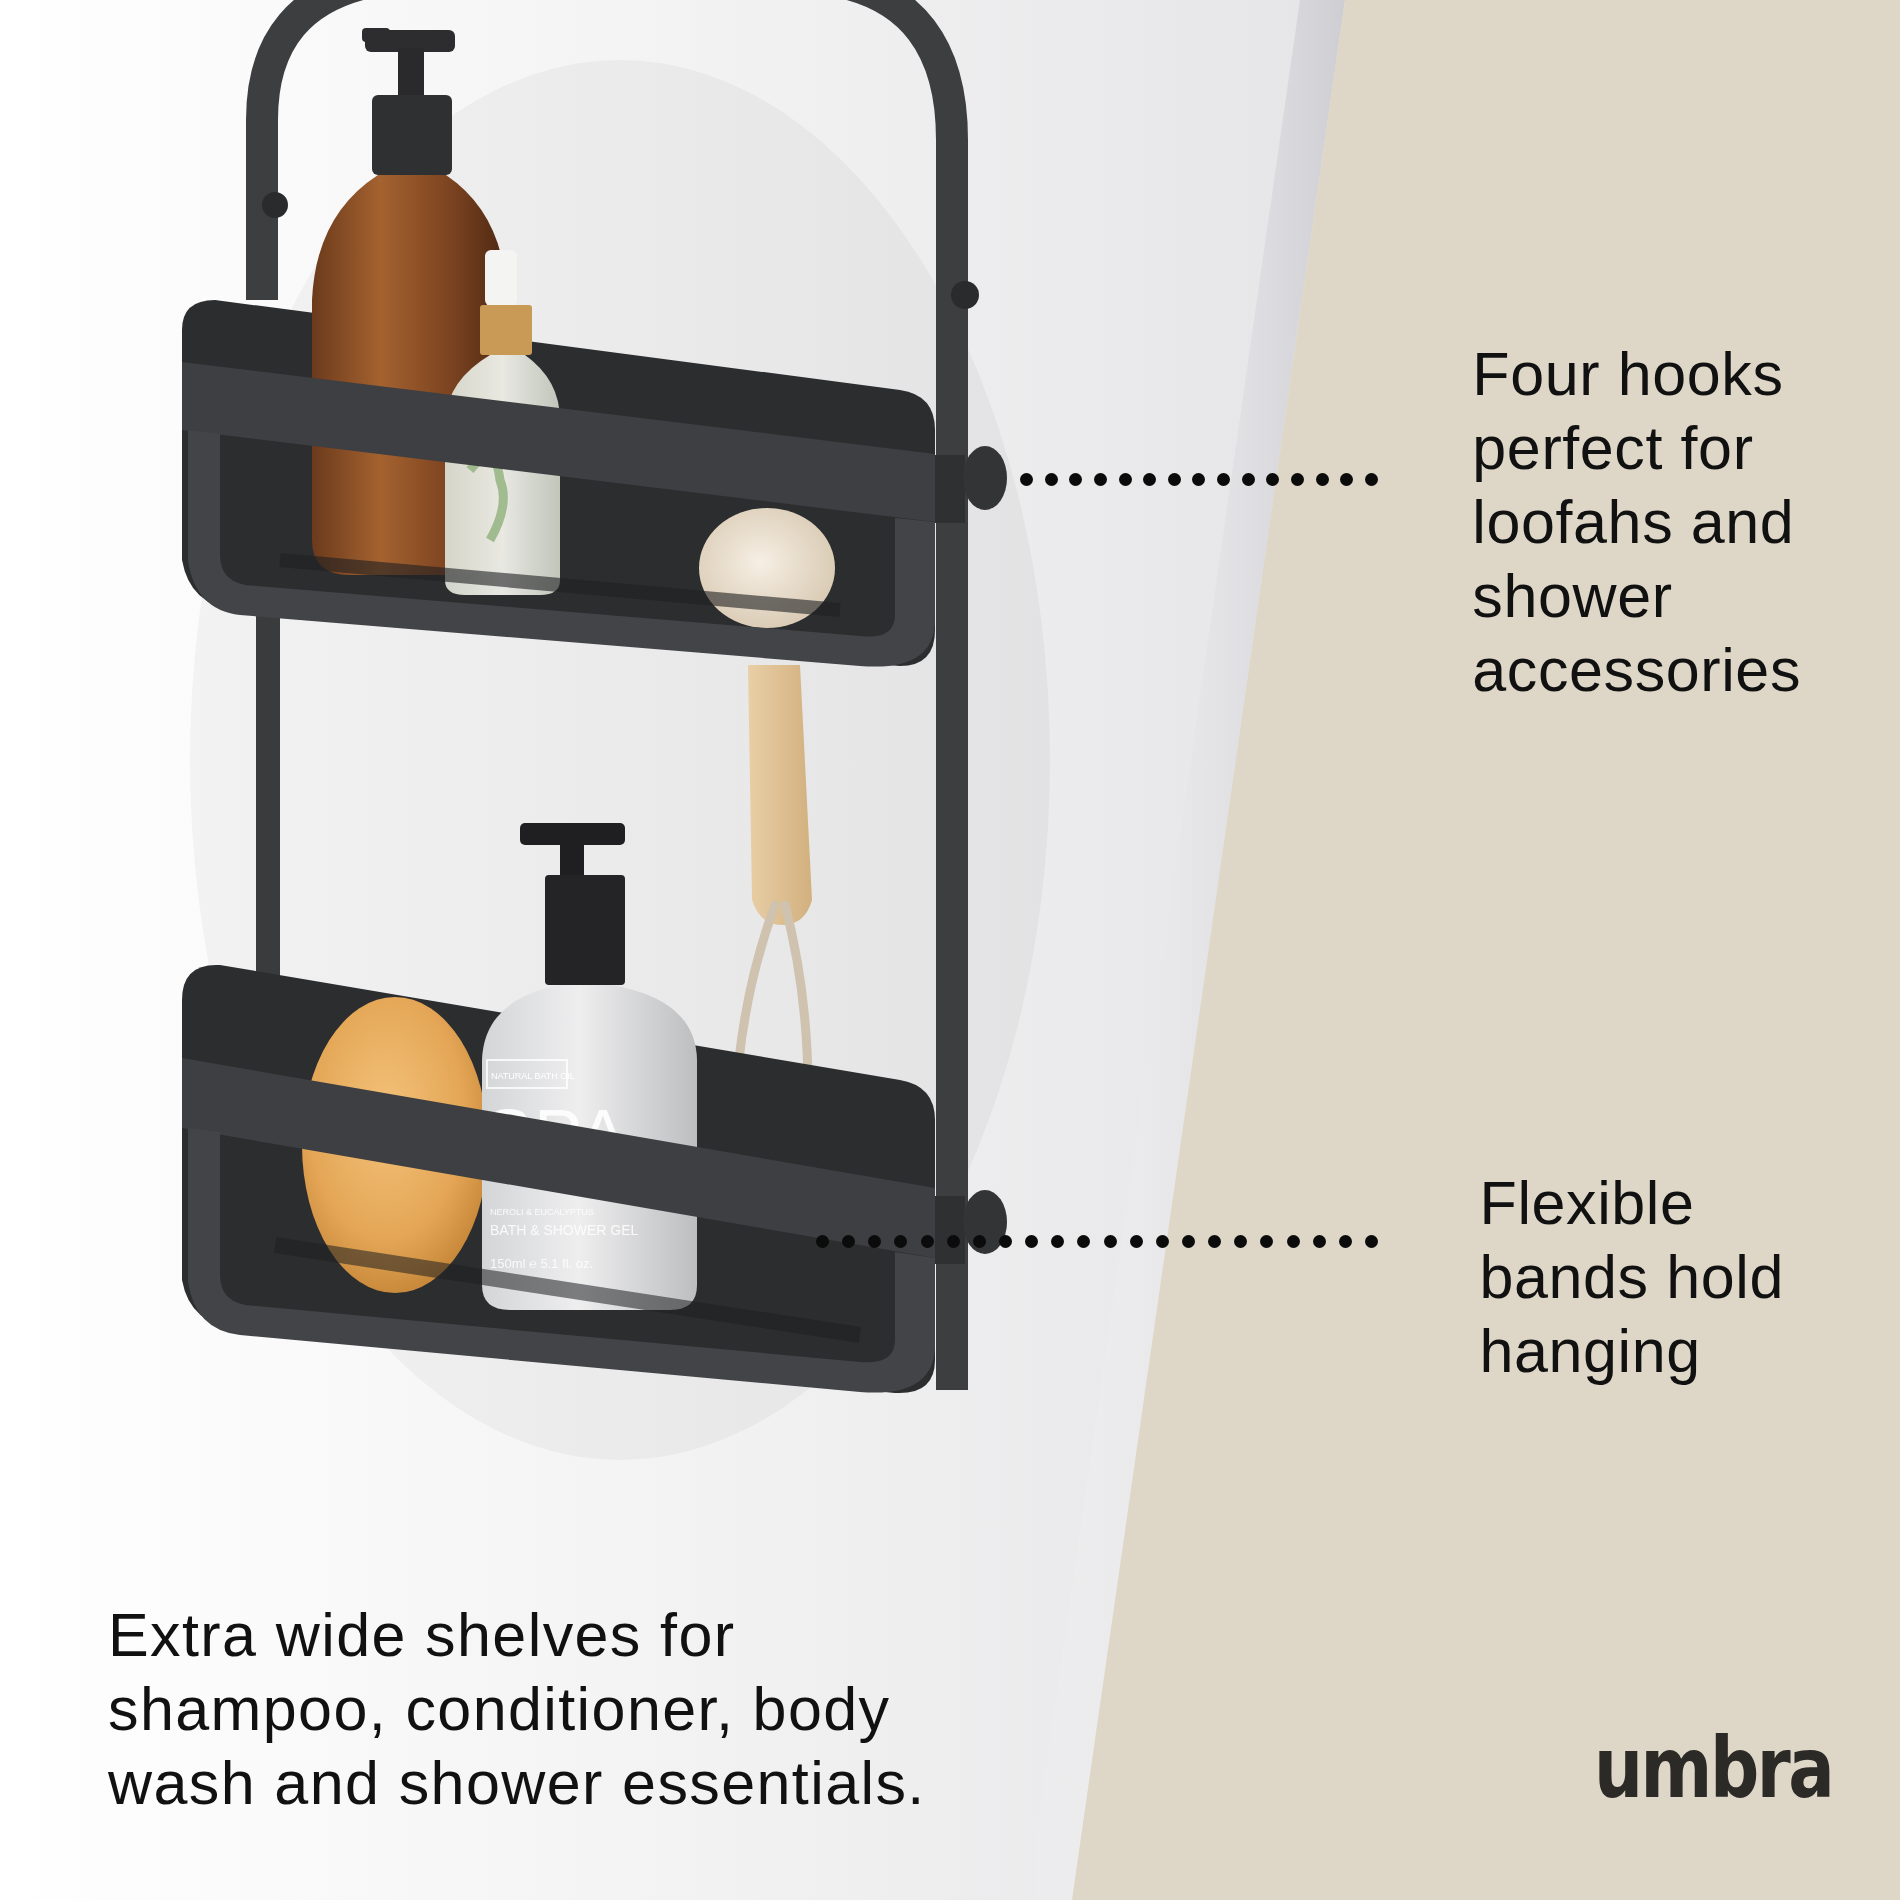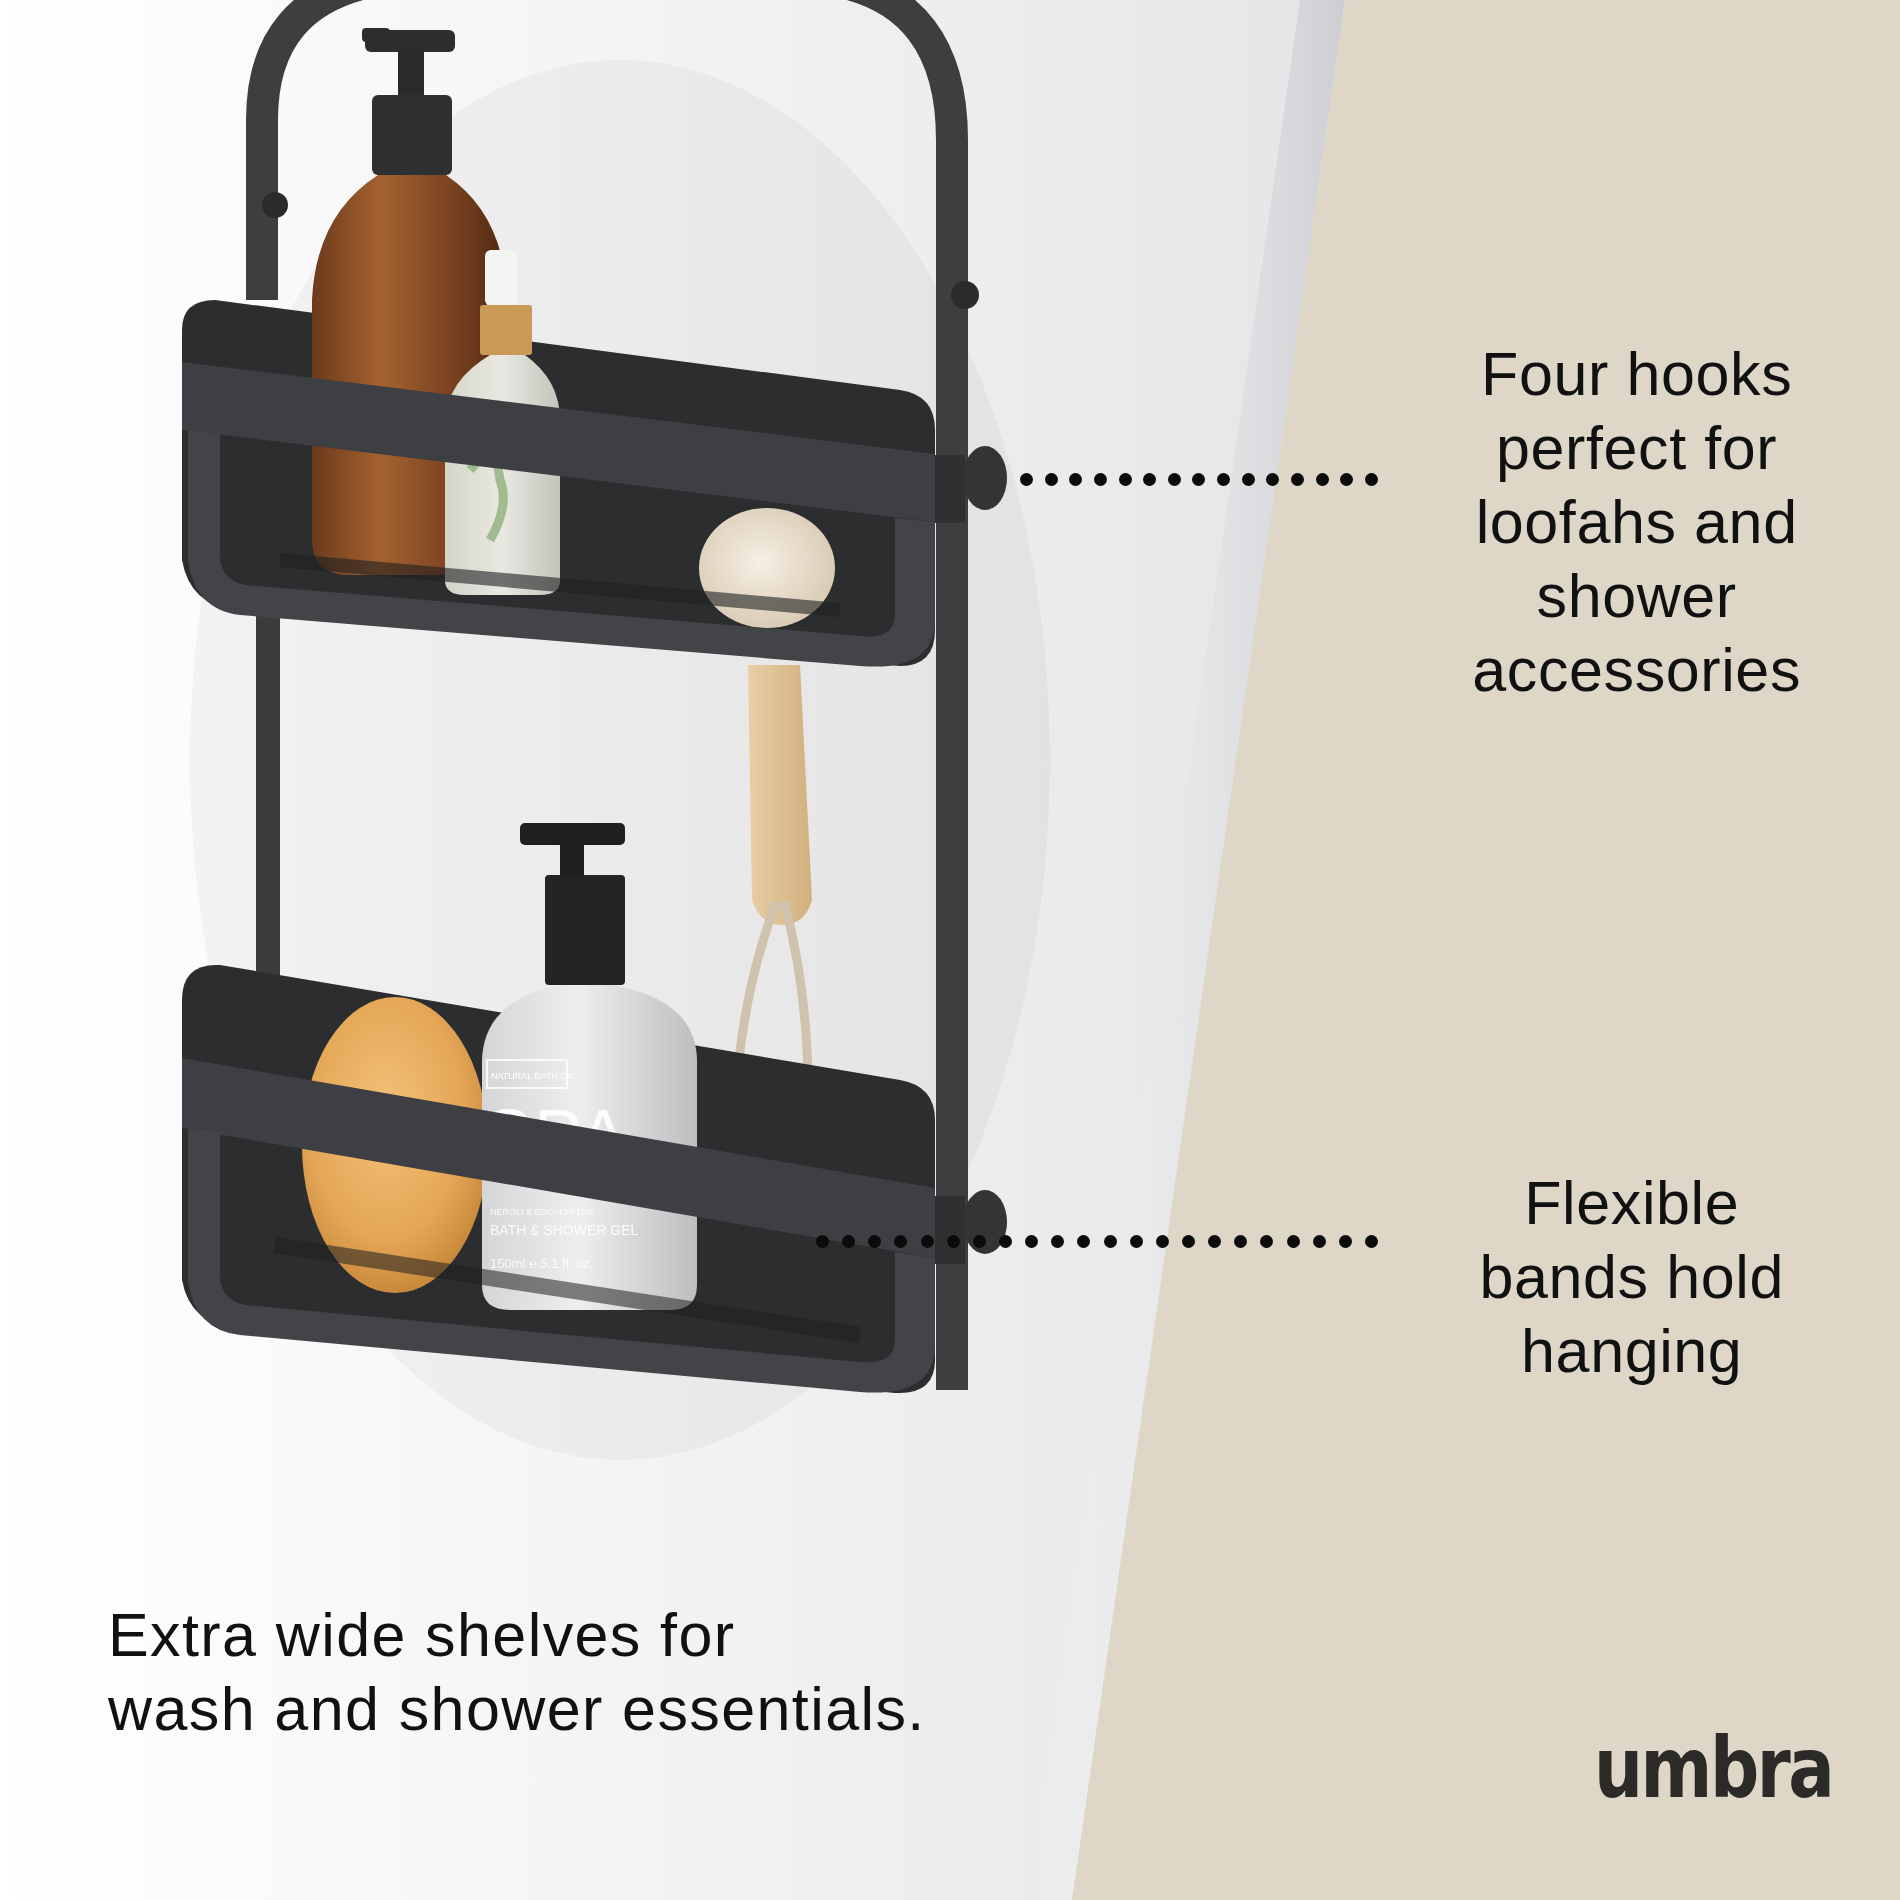--- a/index.html
+++ b/index.html
@@ -1,19 +1,19 @@
 <!DOCTYPE html>
 <html><head>
 <meta charset="utf-8">
 <style>
   html, body { margin: 0; padding: 0; }
   body { width: 1900px; height: 1900px; overflow: hidden; position: relative; background: #ffffff; font-family: "Liberation Sans", sans-serif; }
   .stage { position: absolute; left: 0; top: 0; width: 1900px; height: 1900px; }
   .stage svg { position: absolute; left: 0; top: 0; }
-  .feature { position: absolute; color: #111111; font-size: 61px; line-height: 74px; letter-spacing: 0.6px; text-align: center; }
+  .feature { position: absolute; color: #111111; font-size: 61px; line-height: 74px; letter-spacing: 0.6px; text-align: left; }
   .feature .line { display: block; white-space: nowrap; }
   #feature-hooks { right: 99px; top: 337px; }
   #feature-bands { right: 116px; top: 1166px; }
   #feature-shelves { left: 108px; top: 1598px; text-align: left; letter-spacing: 1.4px; }
   .dotline { position: absolute; height: 14px; display: flex; align-items: center; justify-content: space-between; }
   .dot { width: 13px; height: 13px; border-radius: 50%; background: #0b0b0b; flex: none; }
   #dotline-hooks { left: 1020px; width: 358px; top: 472px; }
   #dotline-bands { left: 816px; width: 562px; top: 1234px; }
   .logo { position: absolute; left: 1594px; top: 1726px; font-family: "DejaVu Sans", sans-serif; font-weight: bold; font-size: 84px; letter-spacing: -3px; color: #2b2a27; transform: scaleX(0.82); transform-origin: left top; line-height: 84px; }
 </style>
@@ -191,17 +191,18 @@
   </div>
 
   <div id="feature-bands" class="feature">
     <span class="line">Flexible</span>
     <span class="line">bands hold</span>
     <span class="line">hanging</span>
   </div>
 
   <div id="feature-shelves" class="feature">
     <span class="line">Extra wide shelves for</span>
+    <span class="line">shampoo, conditioner, body</span>
     <span class="line">wash and shower essentials.</span>
   </div>
 
   <div class="logo">umbra</div>
 </div>
 
 </body></html>

